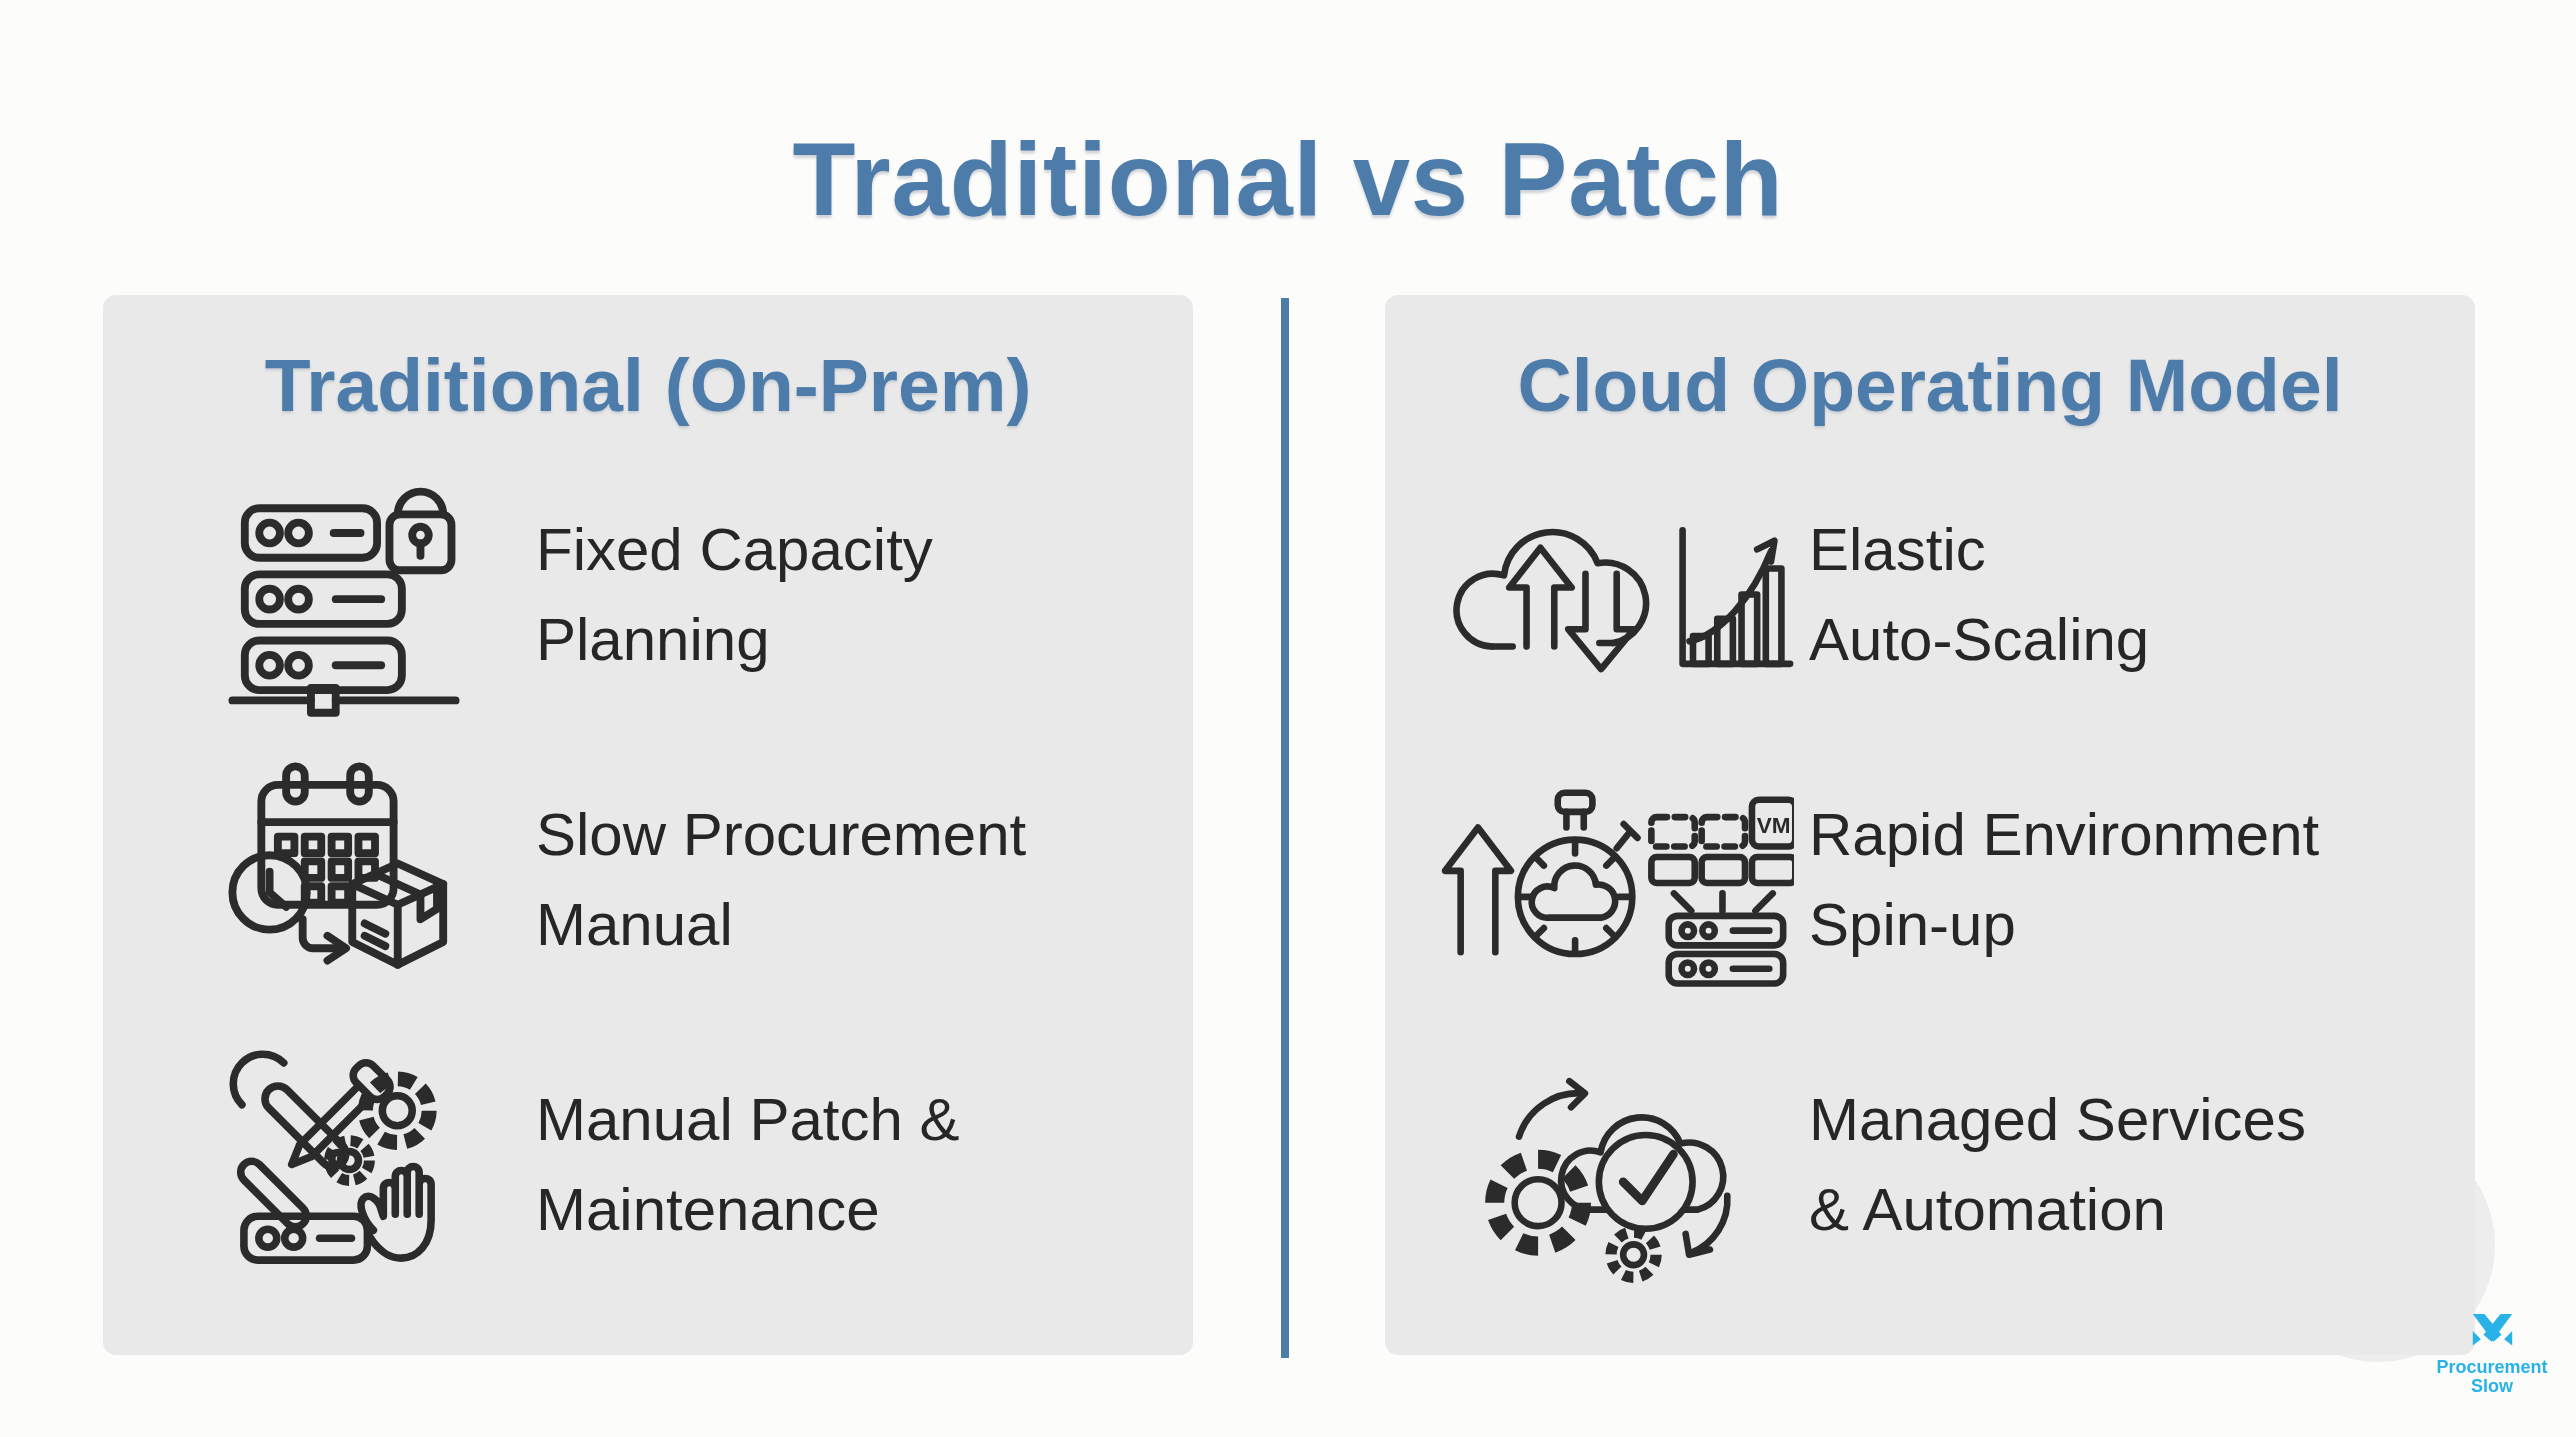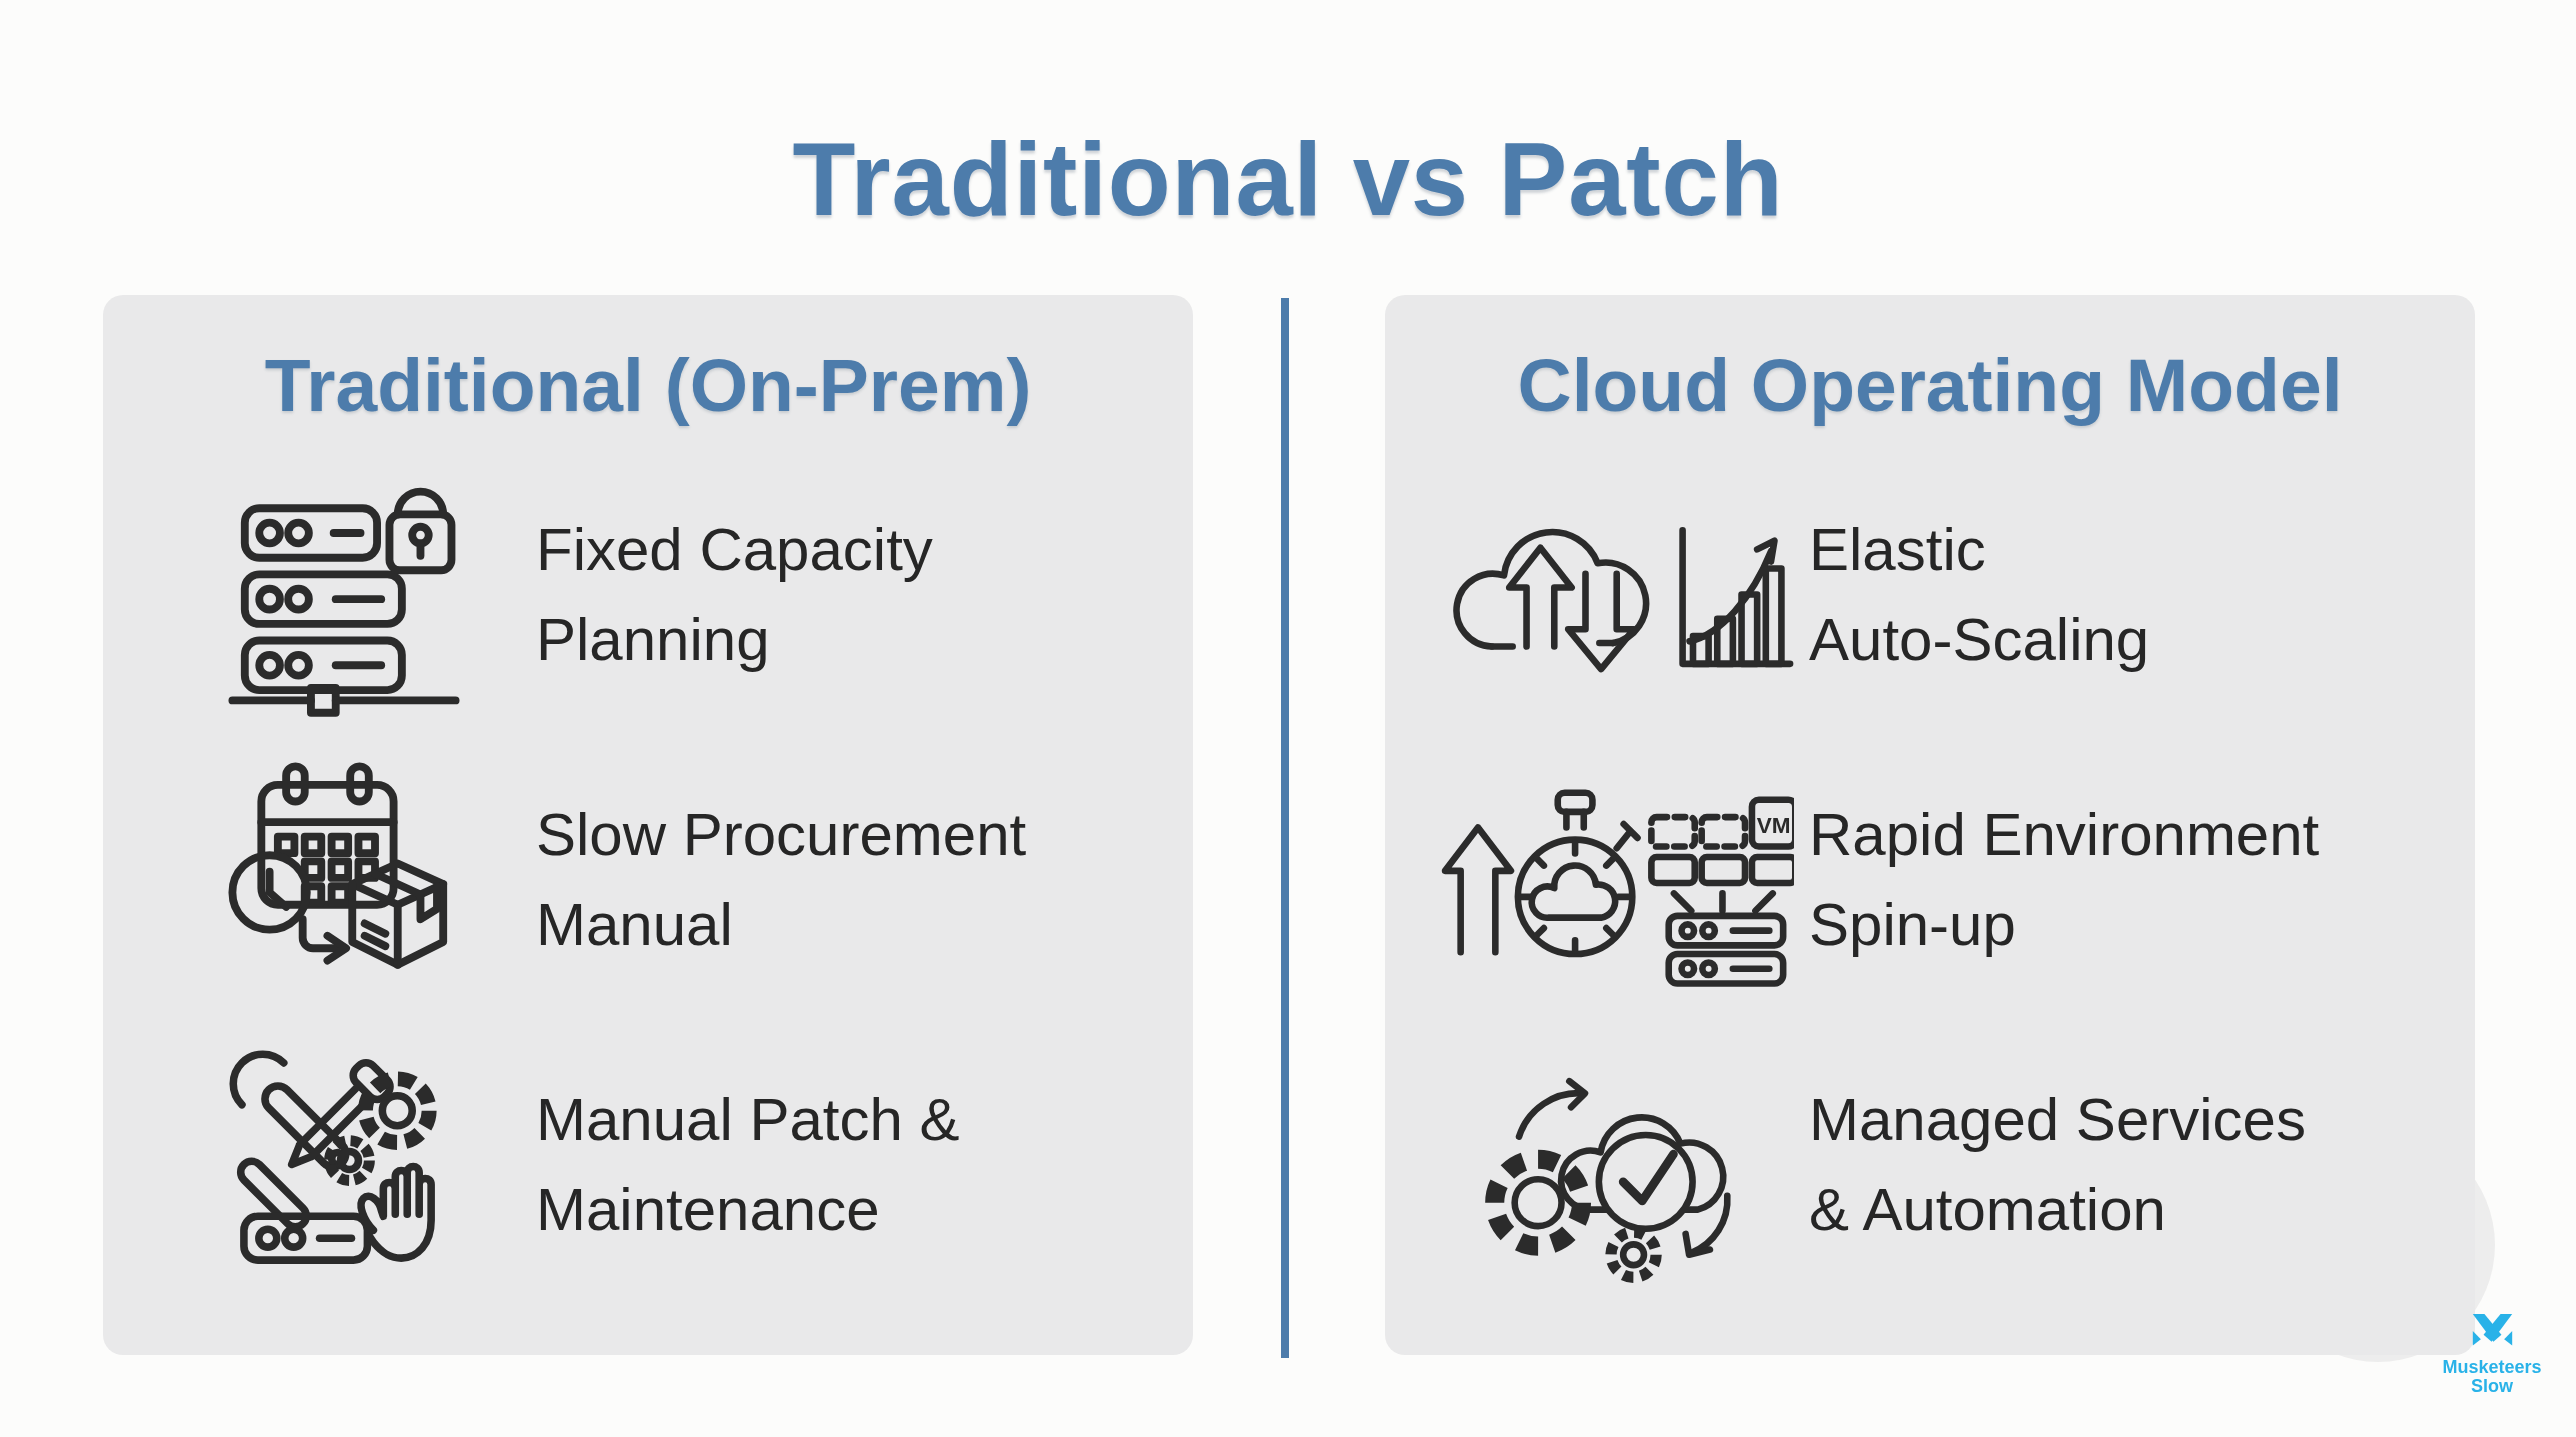--- a/index.html
+++ b/index.html
@@ -16,21 +16,21 @@
     background:#fcfcfb;
     font-family:"Liberation Sans","DejaVu Sans",sans-serif;
   }
   .slide-title{
     position:absolute;top:52px;left:0;width:100%;text-align:center;
     font-size:103px;font-weight:700;color:var(--accent-blue);
     text-shadow:0 2.8px 2.8px rgba(50,70,90,.22);letter-spacing:0.9px;
   }
   .panel{
     position:absolute;top:295px;width:1090px;height:1060px;
-    background:var(--panel-bg);border-radius:20px;z-index:1;
+    background:var(--panel-bg);border-radius:13px;z-index:1;
   }
   .panel.left{left:103px}
   .panel.right{left:1385px}
   .divider{
     position:absolute;left:1281px;top:298px;width:8.4px;height:1060px;
     background:var(--accent-blue);z-index:1;
   }
   .panel-title{
     margin-top:47px;text-align:center;
     font-size:75px;font-weight:700;color:var(--accent-blue);
@@ -250,16 +250,16 @@
 
 <div class="logo">
   <svg class="logo-mark" viewBox="0 0 48 40">
     <g fill="var(--logo-cyan)">
       <polygon points="2,0 15,0 34,23 25,31"></polygon>
       <polygon points="46,0 33,0 14,23 23,31"></polygon>
       <polygon points="2,19 11,28 2,35"></polygon>
       <polygon points="46,19 37,28 46,35"></polygon>
     </g>
   </svg>
-  <div class="logo-name">Musketeers</div>
+  <div class="logo-name">Procurement</div>
   <div class="logo-suffix">Slow</div>
 </div>
 
 
 </body></html>

